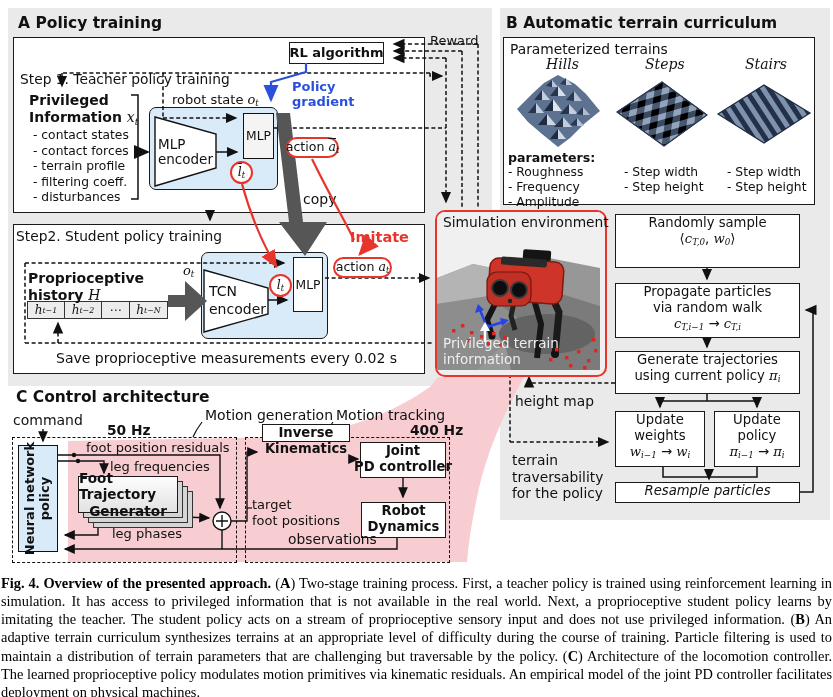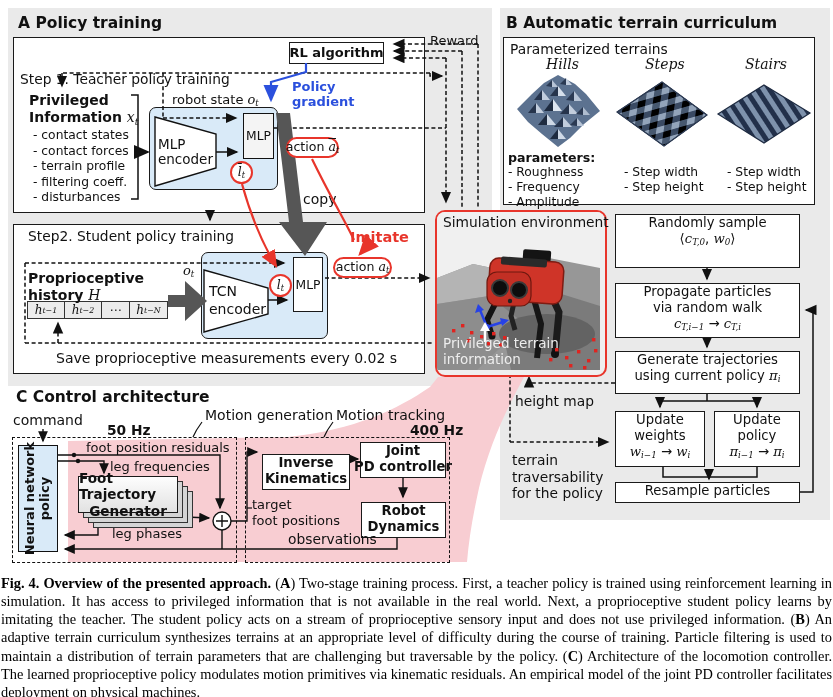--- a/index.html
+++ b/index.html
@@ -183,21 +183,21 @@
     <span class="t12">MLP</span>
   </div>
   <div class="abs redcirc z4" style="left:230px;top:161px;width:23px;height:23px;">
     <span><span class="mth bar">l</span><span class="mth sub">t</span></span>
   </div>
   <div class="abs redpill z4" style="left:286px;top:137px;width:53px;height:21px;">
     <span><span>action </span><span class="mth bar">a</span><span class="mth sub">t</span></span>
   </div>
   <div class="abs t z5" style="left:303px;top:192px;font-size:14px;">copy</div>
 
-  <div class="abs t t14 z5" style="left:28px;top:229px;">Step2. Student policy training</div>
+  <div class="abs t t14 z5" style="left:16px;top:229px;">Step2. Student policy training</div>
   <div class="abs b z5" style="left:350px;top:229px;font-size:14.5px;color:#e8352b;">Imitate</div>
   <div class="abs t z5" style="left:183px;top:264px;"><span class="mth">o</span><span class="mth sub">t</span></div>
 
   <div class="abs z5" style="left:28px;top:270px;font-size:14px;line-height:1.18;">
     <div class="b">Proprioceptive</div>
     <div><span style="font-weight: bold;">history </span><span class="mth">H</span></div>
   </div>
   <div class="abs hcells z4" style="left:28px;top:301px;">
     <div style="width:38px;">
         <span class="mth">h</span>
@@ -381,21 +381,21 @@
   <div class="abs fbox z4" style="left:615px;top:411px;width:90px;height:56px;">
     <div>Update</div>
     <div>weights</div>
     <div><span class="mth">w</span><span class="mth sub">i−1</span><span> → </span><span class="mth">w</span><span class="mth sub">i</span></div>
   </div>
   <div class="abs fbox z4" style="left:714px;top:411px;width:86px;height:56px;">
     <div>Update</div>
     <div>policy</div>
     <div><span class="mth">π</span><span class="mth sub">i−1</span><span> → </span><span class="mth">π</span><span class="mth sub">i</span></div>
   </div>
-  <div class="abs fbox z4" style="left:615px;top:482px;width:185px;height:21px;">
+  <div class="abs fbox z4" style="left:615px;top:482px;width:185px;height:21px;font-style:italic;">
     <div>Resample particles</div>
   </div>
 
   <div class="abs t z5" style="left:515px;top:394px;font-size:13.8px;">height map</div>
   <div class="abs z5" style="left:512px;top:452px;font-size:13.8px;line-height:16.5px;white-space:nowrap;">
     <div>terrain</div>
     <div>traversability</div>
     <div>for the policy</div>
   </div>
 
@@ -424,21 +424,21 @@
     <div>Generator</div>
   </div>
 
   <div class="abs t z5" style="left:112px;top:527px;">leg phases</div>
   <div class="abs t z5" style="left:252px;top:497px;line-height:16px;">
     <div>target</div>
     <div>foot positions</div>
   </div>
   <div class="abs t z5" style="left:288px;top:532px;font-size:13.8px;">observations</div>
 
-  <div class="abs fbox z4" style="left:262px;top:454px;width:88px;height:36px;">
+  <div class="abs fbox z4" style="left:262px;top:424px;width:88px;height:18px;">
     <div class="b">Inverse</div>
     <div class="b">Kinematics</div>
   </div>
   <div class="abs fbox z4" style="left:360px;top:442px;width:86px;height:36px;">
     <div class="b">Joint</div>
     <div class="b">PD controller</div>
   </div>
   <div class="abs fbox z4" style="left:361px;top:502px;width:85px;height:36px;">
     <div class="b">Robot</div>
     <div class="b">Dynamics</div>

